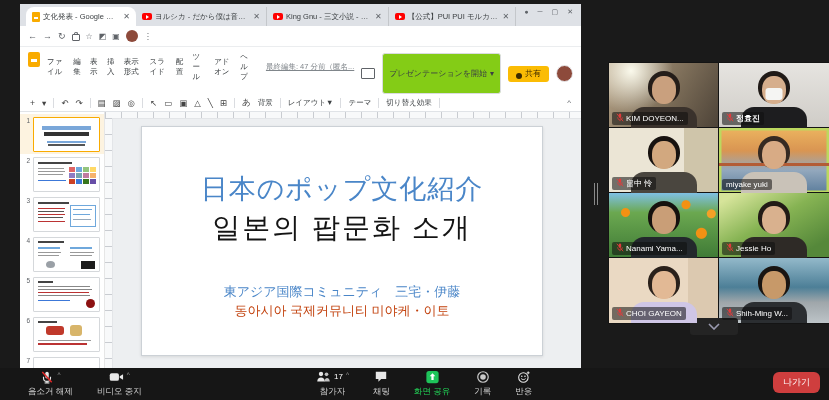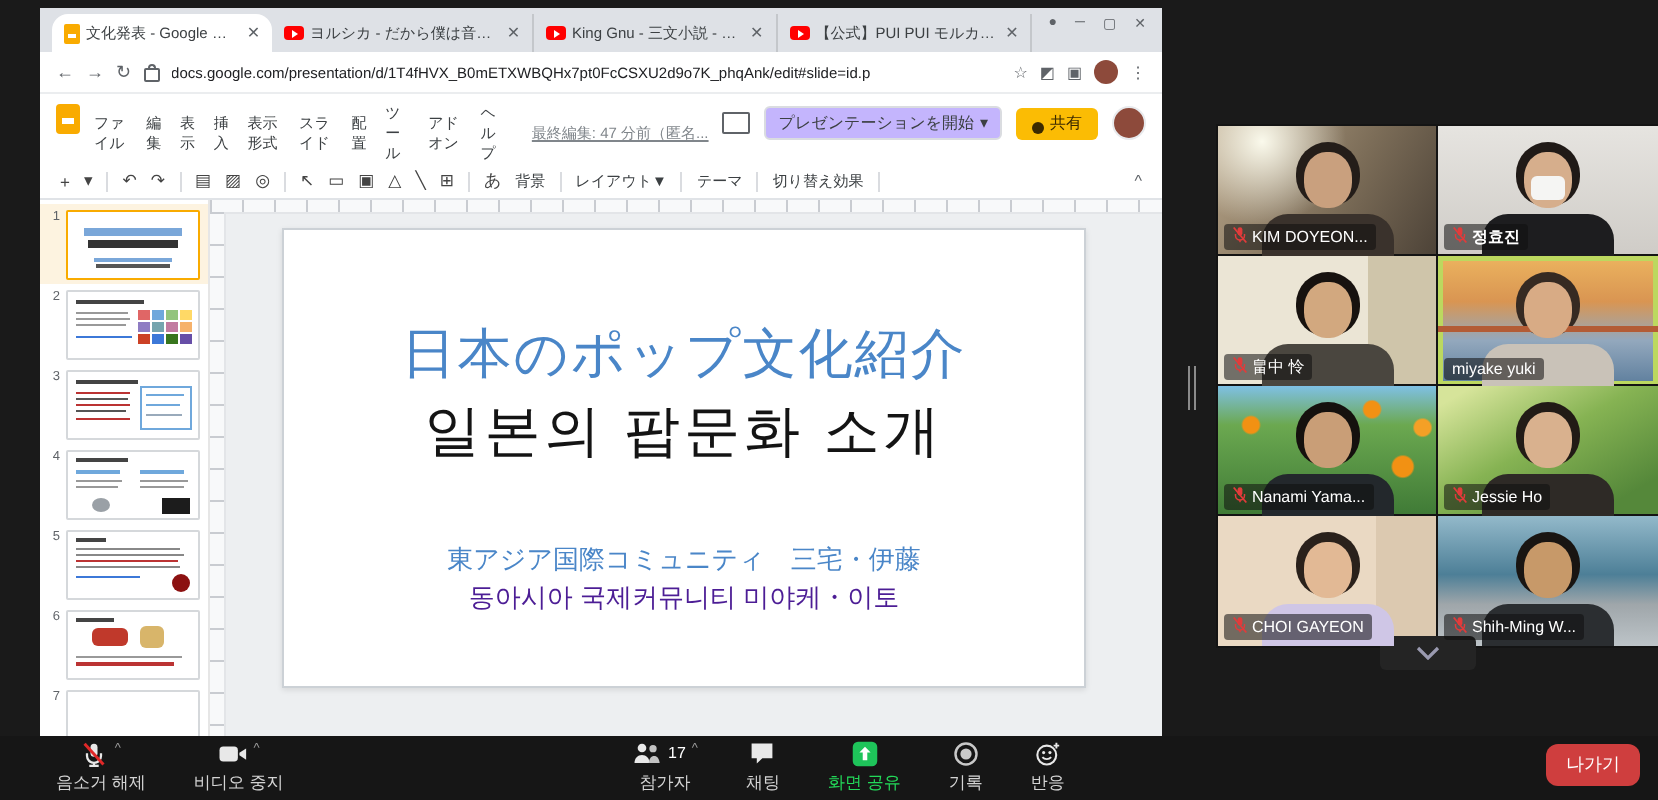--- a/index.html
+++ b/index.html
@@ -35,21 +35,21 @@
   .gs-icon::after{content:"";position:absolute;left:3px;top:7px;width:6px;height:3px;background:#fff;}
   .gs-titleblock{flex:1;min-width:0;}
   .gs-trow{display:flex;align-items:center;gap:5px;}
   .gs-doctitle{font-size:10px;color:#202124;}
   .gs-mini{font-size:7px;color:#5f6368;}
   .gs-menurow{display:flex;align-items:center;gap:8px;font-size:7.5px;color:#3c4043;margin-top:2px;}
   .gs-lastedit{color:#80868b;text-decoration:underline;margin-left:4px;white-space:nowrap;}
   .gs-right{display:flex;align-items:center;gap:7px;margin-top:3px;}
   .monitor-ic{width:12px;height:9px;border:1px solid #5f6368;border-radius:1px;}
   .present-btn{display:flex;align-items:center;gap:3px;border:1px solid #dadce0;border-radius:3px;
-               padding:2px 6px;font-size:8px;color:#3c4043;background:#c4b5fd;white-space:nowrap;}
+               padding:14px 6px;font-size:8px;color:#3c4043;background:#84cc16;white-space:nowrap;}
   .share-btn{display:flex;align-items:flex-end;gap:3px;background:var(--c-accent-yellow,#fbbc04);
              border-radius:3px;padding:2.5px 8px;font-size:8px;color:#3c2a00;white-space:nowrap;}
   .share-person{width:6px;height:6px;border-radius:50%;background:#3c2a00;position:relative;}
   .gs-avatar{width:15px;height:15px;border-radius:50%;background:#8d4a3b;border:1px solid #e8eaed;}
   
   .gs-toolbar{height:17px;display:flex;align-items:center;gap:7px;padding:0 10px;
               border-bottom:1px solid #e0e3e7;font-size:8.5px;color:#444;}
   .gs-toolbar .tbtxt{font-size:7.5px;color:#3c4043;white-space:nowrap;}
   .gs-toolbar .sep{width:1px;height:10px;background:#dadce0;}
   .gs-toolbar .collapse{margin-left:auto;color:#5f6368;font-size:8px;}
@@ -67,21 +67,21 @@
   .gs-canvas{flex:1;background:#edeff1;position:relative;overflow:hidden;}
   .hruler{position:absolute;left:0;right:0;top:0;height:6px;background:#f8f9fa;border-bottom:1px solid #e3e5e8;
     background-image:repeating-linear-gradient(90deg,#c9ccd1 0 1px,transparent 1px 16px);}
   .vruler{position:absolute;left:0;top:6px;bottom:0;width:7px;background:#f8f9fa;border-right:1px solid #e3e5e8;
     background-image:repeating-linear-gradient(180deg,#c9ccd1 0 1px,transparent 1px 16px);}
   .slide{position:absolute;left:36px;top:14px;width:400px;height:228px;background:#fff;
          border:1px solid #ccd1d6;box-shadow:0 1px 3px rgba(0,0,0,.10);text-align:center;}
   .s-title-ja{margin-top:44px;font-size:27px;letter-spacing:1px;color:var(--c-title-blue,#4a86c8);}
   .s-title-ko{margin-top:2px;font-size:28px;letter-spacing:2px;color:#141414;}
   .s-sub-ja{margin-top:36px;font-size:13px;color:var(--c-title-blue,#4a86c8);}
-  .s-sub-ko{margin-top:1px;font-size:13px;color:#4c1d95;}
+  .s-sub-ko{margin-top:1px;font-size:13px;color:#c2410c;}
   
   .thumb .d{position:absolute;}
   
   .vhandle{position:absolute;left:592px;top:182px;width:8px;height:24px;display:flex;gap:2px;
            justify-content:center;align-items:center;}
   .vhandle i{width:1px;height:22px;background:#8a8a8a;}
   .videos{position:absolute;left:609px;top:63px;width:220px;display:grid;
           grid-template-columns:110px 110px;grid-auto-rows:65px;gap:0;background:#111;}
   .cell{position:relative;overflow:hidden;outline:1px solid #141414;}
   .cell.active{box-shadow:inset 0 0 0 2.5px var(--c-active-border,#bcd85f);}
@@ -167,21 +167,20 @@
           <span>─</span>
           <span>▢</span>
           <span>✕</span>
         </div>
     </div>
     <div class="addressbar">
       <span class="nav-ic">←</span>
       <span class="nav-ic">→</span>
       <span class="nav-ic">↻</span>
       <span class="lock"></span>
-      <span class="url">docs.google.com/presentation/d/1T4fHVX_B0mETXWBQHx7pt0FcCSXU2d9o7K_phqAnk/edit#slide=id.p</span>
       <span id="addr-icons" style="display: flex; gap: 6px; align-items: center;">
           <span class="act-ic">☆</span>
           <span class="act-ic">◩</span>
           <span class="act-ic">▣</span>
         </span>
       <span class="avatar"></span>
       <span class="act-ic">⋮</span>
     </div>
 
     <div class="gs-header">

